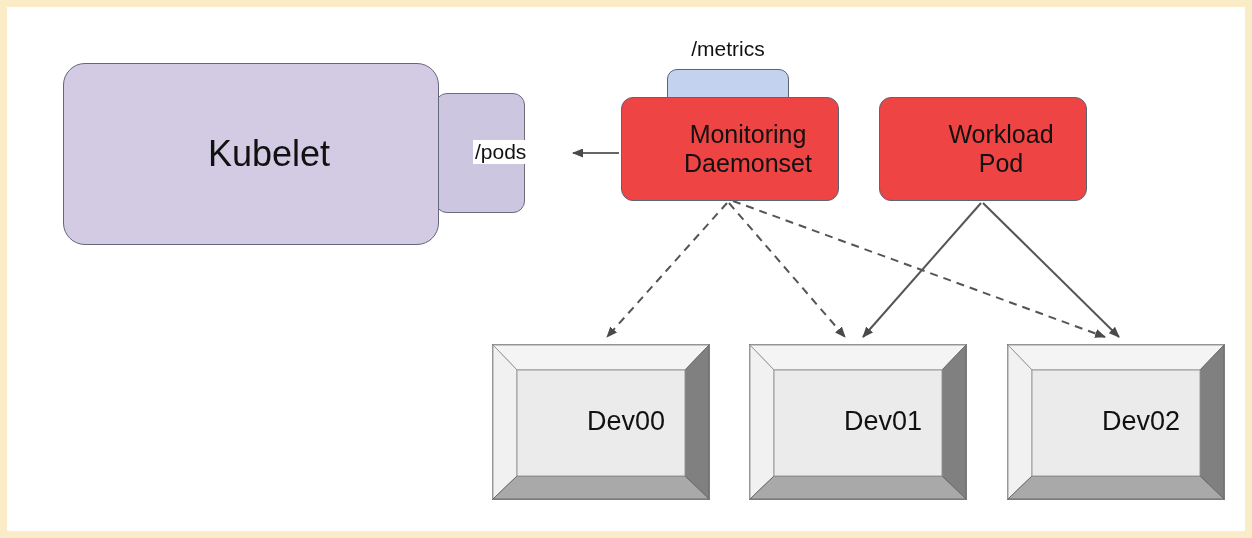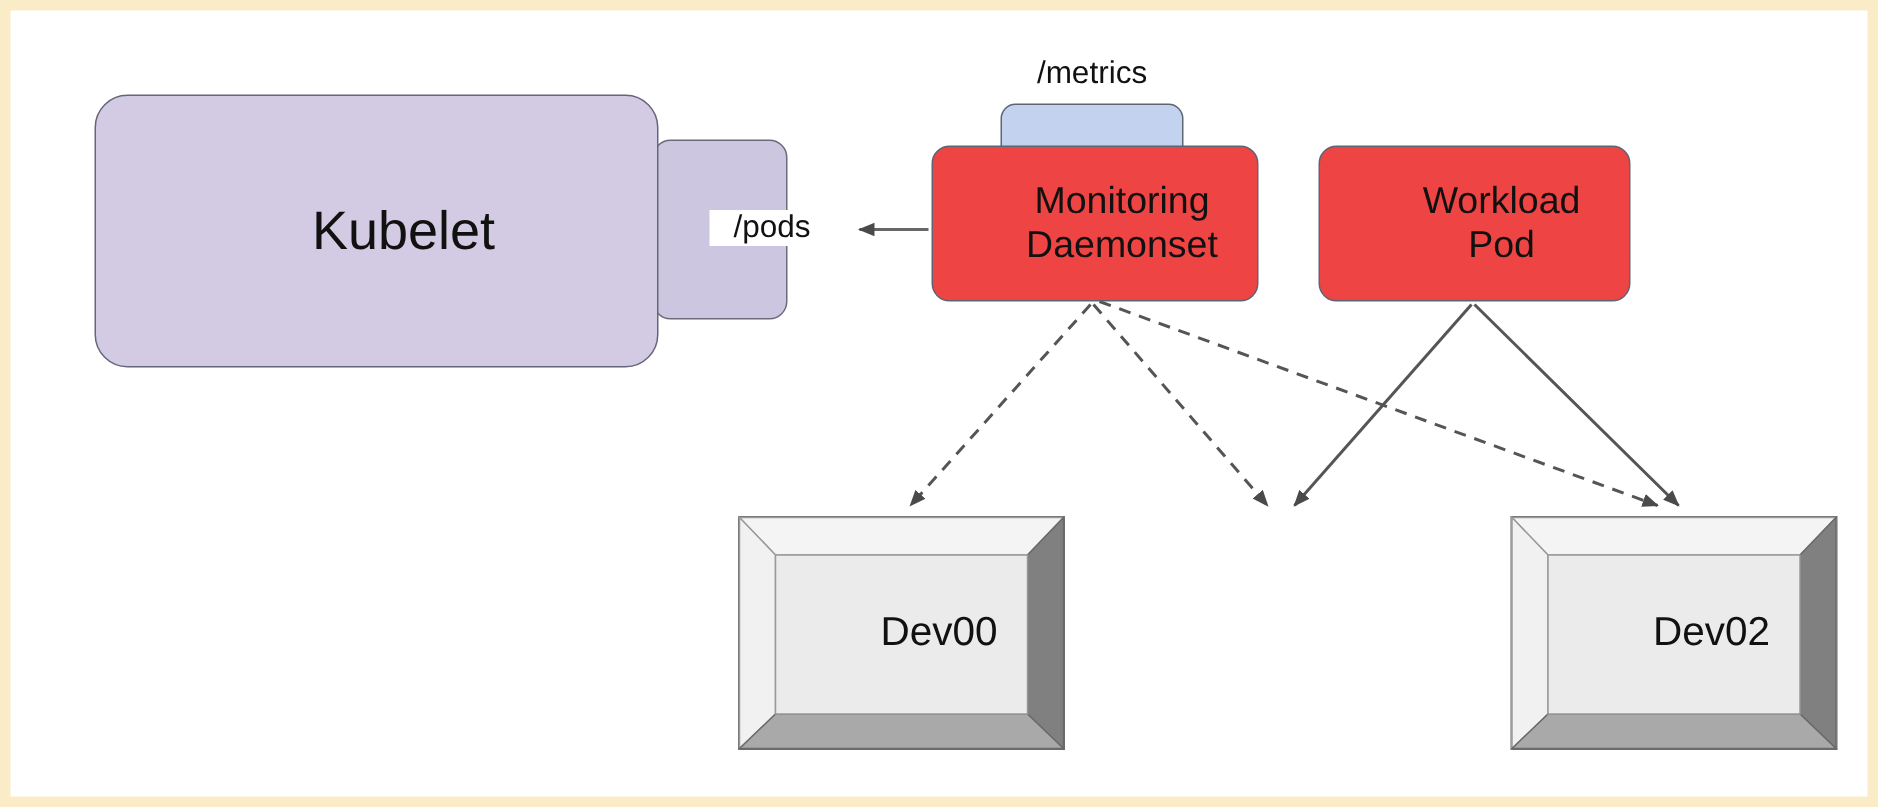--- a/index.html
+++ b/index.html
@@ -92,21 +92,21 @@
   .workload-group { position: absolute; left: 872px; top: 90px; width: 208px; height: 104px; }
   .workload-body { left: 0; top: 0; width: 208px; height: 104px; }
   .workload-body .node-label { font-size: 25px; }
 
   
   .edge-label {
     position: absolute;
     font-size: 21px;
     color: #111111;
     background: #ffffff;
-    padding: 0 16px;
+    padding: 0 2px;
     white-space: nowrap;
   }
   .pods-label { left: 466px; top: 133px; }
 
   
   .device {
     position: absolute;
     width: 232px;
     height: 156px;
   }
@@ -174,20 +174,31 @@
       <polygon points="0,0 218,0 218,156 0,156" fill="#ececec" stroke="#6e6e6e" stroke-width="1.4"></polygon>
       <polygon points="1,1 217,1 193,26 25,26" fill="#f4f4f4" stroke="#9a9a9a" stroke-width="1"></polygon>
       <polygon points="1,1 25,26 25,132 1,155" fill="#f1f1f1" stroke="#9a9a9a" stroke-width="1"></polygon>
       <polygon points="217,1 217,155 193,132 193,26" fill="#808080" stroke="#6a6a6a" stroke-width="1"></polygon>
       <polygon points="1,155 25,132 193,132 217,155" fill="#a9a9a9" stroke="#6a6a6a" stroke-width="1"></polygon>
       <rect x="25" y="26" width="168" height="106" fill="#ebebeb" stroke="#9a9a9a" stroke-width="1"></rect>
     </svg>
     <span class="node-label">Dev00</span>
   </div>
 
+  <div class="device" id="dev1">
+    <svg class="bevel-svg" width="218" height="156" viewBox="0 0 218 156">
+      <polygon points="0,0 218,0 218,156 0,156" fill="#ececec" stroke="#6e6e6e" stroke-width="1.4"></polygon>
+      <polygon points="1,1 217,1 193,26 25,26" fill="#f4f4f4" stroke="#9a9a9a" stroke-width="1"></polygon>
+      <polygon points="1,1 25,26 25,132 1,155" fill="#f1f1f1" stroke="#9a9a9a" stroke-width="1"></polygon>
+      <polygon points="217,1 217,155 193,132 193,26" fill="#808080" stroke="#6a6a6a" stroke-width="1"></polygon>
+      <polygon points="1,155 25,132 193,132 217,155" fill="#a9a9a9" stroke="#6a6a6a" stroke-width="1"></polygon>
+      <rect x="25" y="26" width="168" height="106" fill="#ebebeb" stroke="#9a9a9a" stroke-width="1"></rect>
+    </svg>
+    <span class="node-label">Dev01</span>
+  </div>
 
   <div class="device" id="dev2">
     <svg class="bevel-svg" width="218" height="156" viewBox="0 0 218 156">
       <polygon points="0,0 218,0 218,156 0,156" fill="#ececec" stroke="#6e6e6e" stroke-width="1.4"></polygon>
       <polygon points="1,1 217,1 193,26 25,26" fill="#f4f4f4" stroke="#9a9a9a" stroke-width="1"></polygon>
       <polygon points="1,1 25,26 25,132 1,155" fill="#f1f1f1" stroke="#9a9a9a" stroke-width="1"></polygon>
       <polygon points="217,1 217,155 193,132 193,26" fill="#808080" stroke="#6a6a6a" stroke-width="1"></polygon>
       <polygon points="1,155 25,132 193,132 217,155" fill="#a9a9a9" stroke="#6a6a6a" stroke-width="1"></polygon>
       <rect x="25" y="26" width="168" height="106" fill="#ebebeb" stroke="#9a9a9a" stroke-width="1"></rect>
     </svg>

